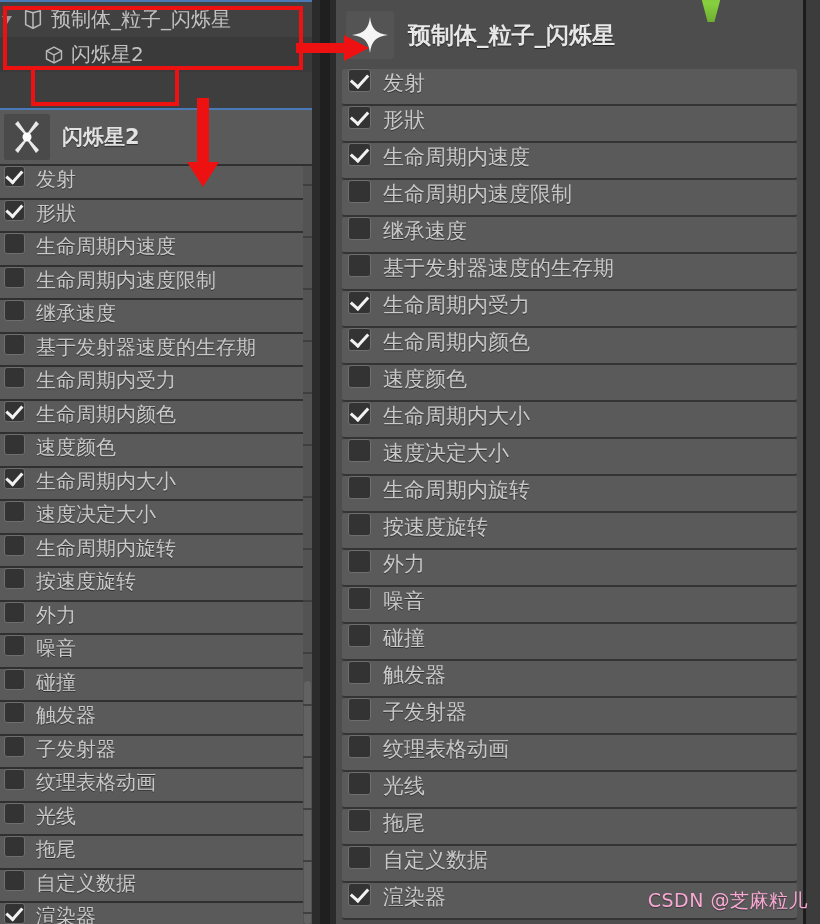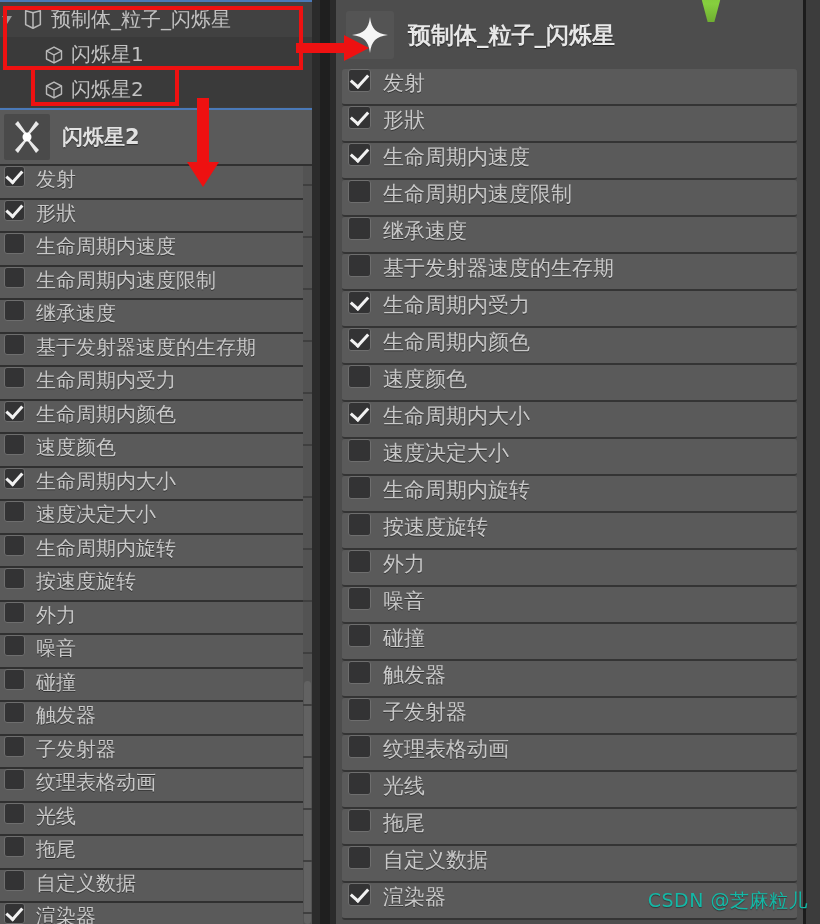--- a/index.html
+++ b/index.html
@@ -155,50 +155,41 @@
 
   #green-marker{
     position:absolute;left:697px;top:-18px;width:28px;height:40px;
     background:linear-gradient(180deg,#7ec23a 0%,#86cf3e 55%,#6fae31 100%);
     clip-path:polygon(0% 0%,100% 0%,62% 100%,38% 100%);
   }
 
   
   #watermark{
     position:absolute;right:12px;bottom:10px;
-    color:#14b8a6;font-size:19px;
+    color:#f9a8d4;font-size:19px;
     text-shadow:0 1px 1px rgba(0,0,0,.4);
     letter-spacing:.5px;
   }
 </style>
 </head>
 <body>
 
 <div class="panel" id="left-panel">
 
   <div id="left-tree">
 
   <div class="tree-row r0">
         <span class="tri"></span>
         <span style="display: inline-flex;">
           <svg class="prefab-ico" viewBox="0 0 24 24" aria-hidden="true">
             <path d="M12 4 L4 2 V17 L12 21 L20 17 V2 Z" fill="none" stroke="#b9b9b9" stroke-width="1.7" stroke-linejoin="round"></path>
             <path d="M12 4 V21" fill="none" stroke="#b9b9b9" stroke-width="1.7"></path>
           </svg>
         </span>
         <span>预制体_粒子_闪烁星</span>
-      </div>
-      <div class="tree-row r1">
-        <span style="display: inline-flex;">
-          <svg class="cube-ico" viewBox="0 0 24 24" aria-hidden="true">
-            <path d="M12 2.5 L21 7.2 V16.8 L12 21.5 L3 16.8 V7.2 Z" fill="none" stroke="#b9b9b9" stroke-width="1.7" stroke-linejoin="round"></path>
-            <path d="M3 7.2 L12 11.9 L21 7.2 M12 11.9 V21.5" fill="none" stroke="#b9b9b9" stroke-width="1.6"></path>
-          </svg>
-        </span>
-        <span>闪烁星1</span>
       </div>
       <div class="tree-row r2">
         <span style="display: inline-flex;">
           <svg class="cube-ico" viewBox="0 0 24 24" aria-hidden="true">
             <path d="M12 2.5 L21 7.2 V16.8 L12 21.5 L3 16.8 V7.2 Z" fill="none" stroke="#b9b9b9" stroke-width="1.7" stroke-linejoin="round"></path>
             <path d="M3 7.2 L12 11.9 L21 7.2 M12 11.9 V21.5" fill="none" stroke="#b9b9b9" stroke-width="1.6"></path>
           </svg>
         </span>
         <span>闪烁星2</span>
       </div>

